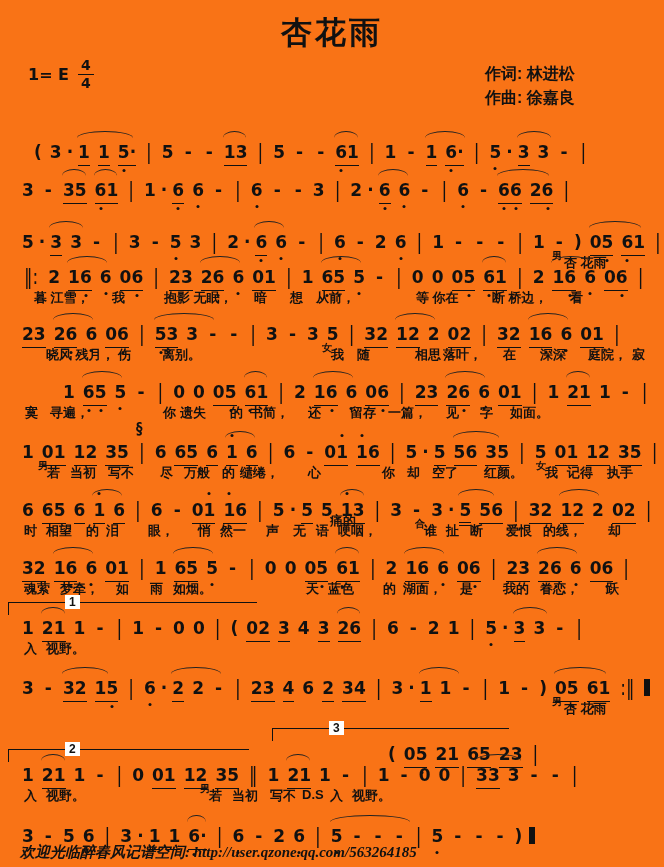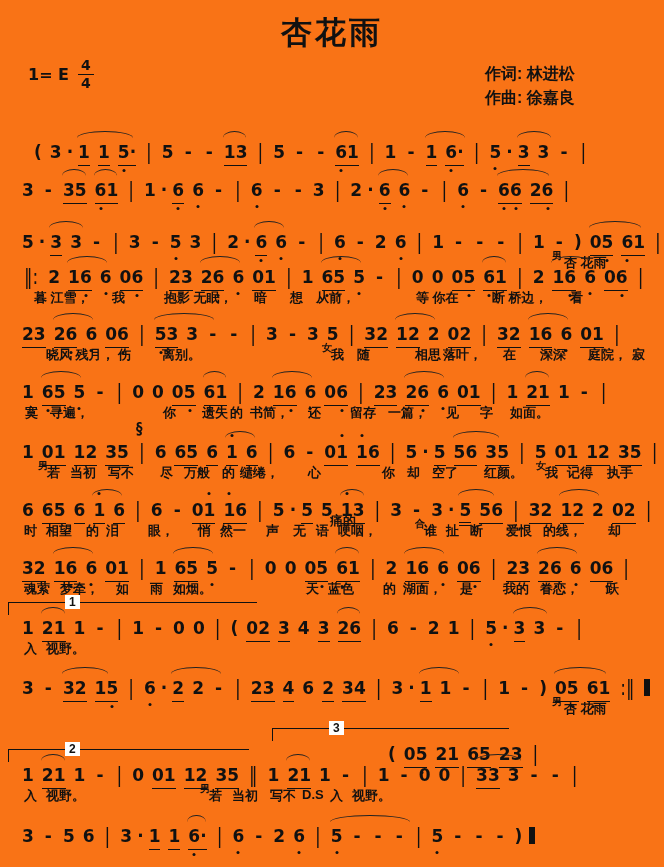--- a/index.html
+++ b/index.html
@@ -101,27 +101,27 @@
           <span class="lyr" style="left: 331px;">我</span>
           <span class="lyr" style="left: 357px;">随</span>
           <span class="lyr" style="left: 415px;">相思</span>
           <span class="lyr" style="left: 443px;">落叶，</span>
           <span class="lyr" style="left: 503px;">在</span>
           <span class="lyr" style="left: 540px;">深深</span>
           <span class="lyr" style="left: 568px; margin-left: 20px;">庭院，</span>
           <span class="lyr" style="left: 632px;">寂</span>
         </div>
       </div>
-      <div class="mline" style="top: 380px;">
+      <div class="mline" style="top: 380px; padding-left: 41px;">
         <div class="nrow"><span class="g"><span class="ch">1</span></span><span class="g u1 arc" style="--aw: 40px;"><span class="ch db">6</span><span class="ch db">5</span></span><span class="g"><span class="ch db">5</span></span><span class="g dash"><span class="ch">-</span></span><span class="bar">|</span><span class="g"><span class="ch">0</span></span><span class="g"><span class="ch">0</span></span><span class="g u1"><span class="ch">0</span><span class="ch db">5</span></span><span class="g u1 arc"><span class="ch db">6</span><span class="ch">1</span></span><span class="bar">|</span><span class="g"><span class="ch">2</span></span><span class="g u1 arc" style="--aw: 40px;"><span class="ch">1</span><span class="ch db">6</span></span><span class="g"><span class="ch db">6</span></span><span class="g u1"><span class="ch">0</span><span class="ch db">6</span></span><span class="bar">|</span><span class="g u1"><span class="ch">2</span><span class="ch">3</span></span><span class="g u1 arc" style="--aw: 40px;"><span class="ch">2</span><span class="ch db">6</span></span><span class="g"><span class="ch db">6</span></span><span class="g u1"><span class="ch">0</span><span class="ch">1</span></span><span class="bar">|</span><span class="g"><span class="ch">1</span></span><span class="g u1 arc"><span class="ch">2</span><span class="ch">1</span></span><span class="g"><span class="ch">1</span></span><span class="g dash"><span class="ch">-</span></span><span class="bar">|</span></div>
         <div class="lrow">
           <span class="lyr" style="left: 25px;">寞</span>
           <span class="lyr" style="left: 50px;">寻遍，</span>
           <span class="lyr" style="left: 163px;">你</span>
-          <span class="lyr" style="left: 202px;">遗失</span>
+          <span class="lyr" style="left: 180px;">遗失</span>
           <span class="lyr" style="left: 230px;">的</span>
           <span class="lyr" style="left: 250px;">书简，</span>
           <span class="lyr" style="left: 308px;">还</span>
           <span class="lyr" style="left: 350px;">留存</span>
           <span class="lyr" style="left: 388px;">一篇，</span>
           <span class="lyr" style="left: 446px;">见</span>
           <span class="lyr" style="left: 480px;">字</span>
           <span class="lyr" style="left: 510px;">如面。</span>
         </div>
       </div>
@@ -227,13 +227,14 @@
           <span class="lyr" style="left: 302px; text-align: center;">D.S</span>
           <span class="lyr" style="left: 330px;">入</span>
           <span class="lyr" style="left: 352px;">视野。</span>
         </div>
       </div>
       <div class="mline" style="top: 824px;">
         <div class="nrow"><span class="g"><span class="ch">3</span></span><span class="g dash"><span class="ch">-</span></span><span class="g"><span class="ch">5</span></span><span class="g"><span class="ch">6</span></span><span class="bar">|</span><span class="g"><span class="ch">3</span></span><span class="g adot"><span class="ch">·</span></span><span class="g u1"><span class="ch">1</span></span><span class="g u1"><span class="ch">1</span></span><span class="g u1 arc"><span class="ch db">6</span><span class="ch">·</span></span><span class="bar">|</span><span class="g"><span class="ch db">6</span></span><span class="g dash"><span class="ch">-</span></span><span class="g"><span class="ch">2</span></span><span class="g"><span class="ch db">6</span></span><span class="bar">|</span><span class="g arc" style="--aw: 80px;"><span class="ch db">5</span></span><span class="g dash"><span class="ch">-</span></span><span class="g dash"><span class="ch">-</span></span><span class="g dash"><span class="ch">-</span></span><span class="bar">|</span><span class="g"><span class="ch db">5</span></span><span class="g dash"><span class="ch">-</span></span><span class="g dash"><span class="ch">-</span></span><span class="g dash"><span class="ch">-</span></span><span class="g"><span class="ch">)</span></span><span class="bfinal"></span></div>
       </div>
     </div>
 
+  <div class="footer">欢迎光临醉春风记谱空间: http://user.qzone.qq.com/563264185</div>
 </div>
 
 </body></html>

